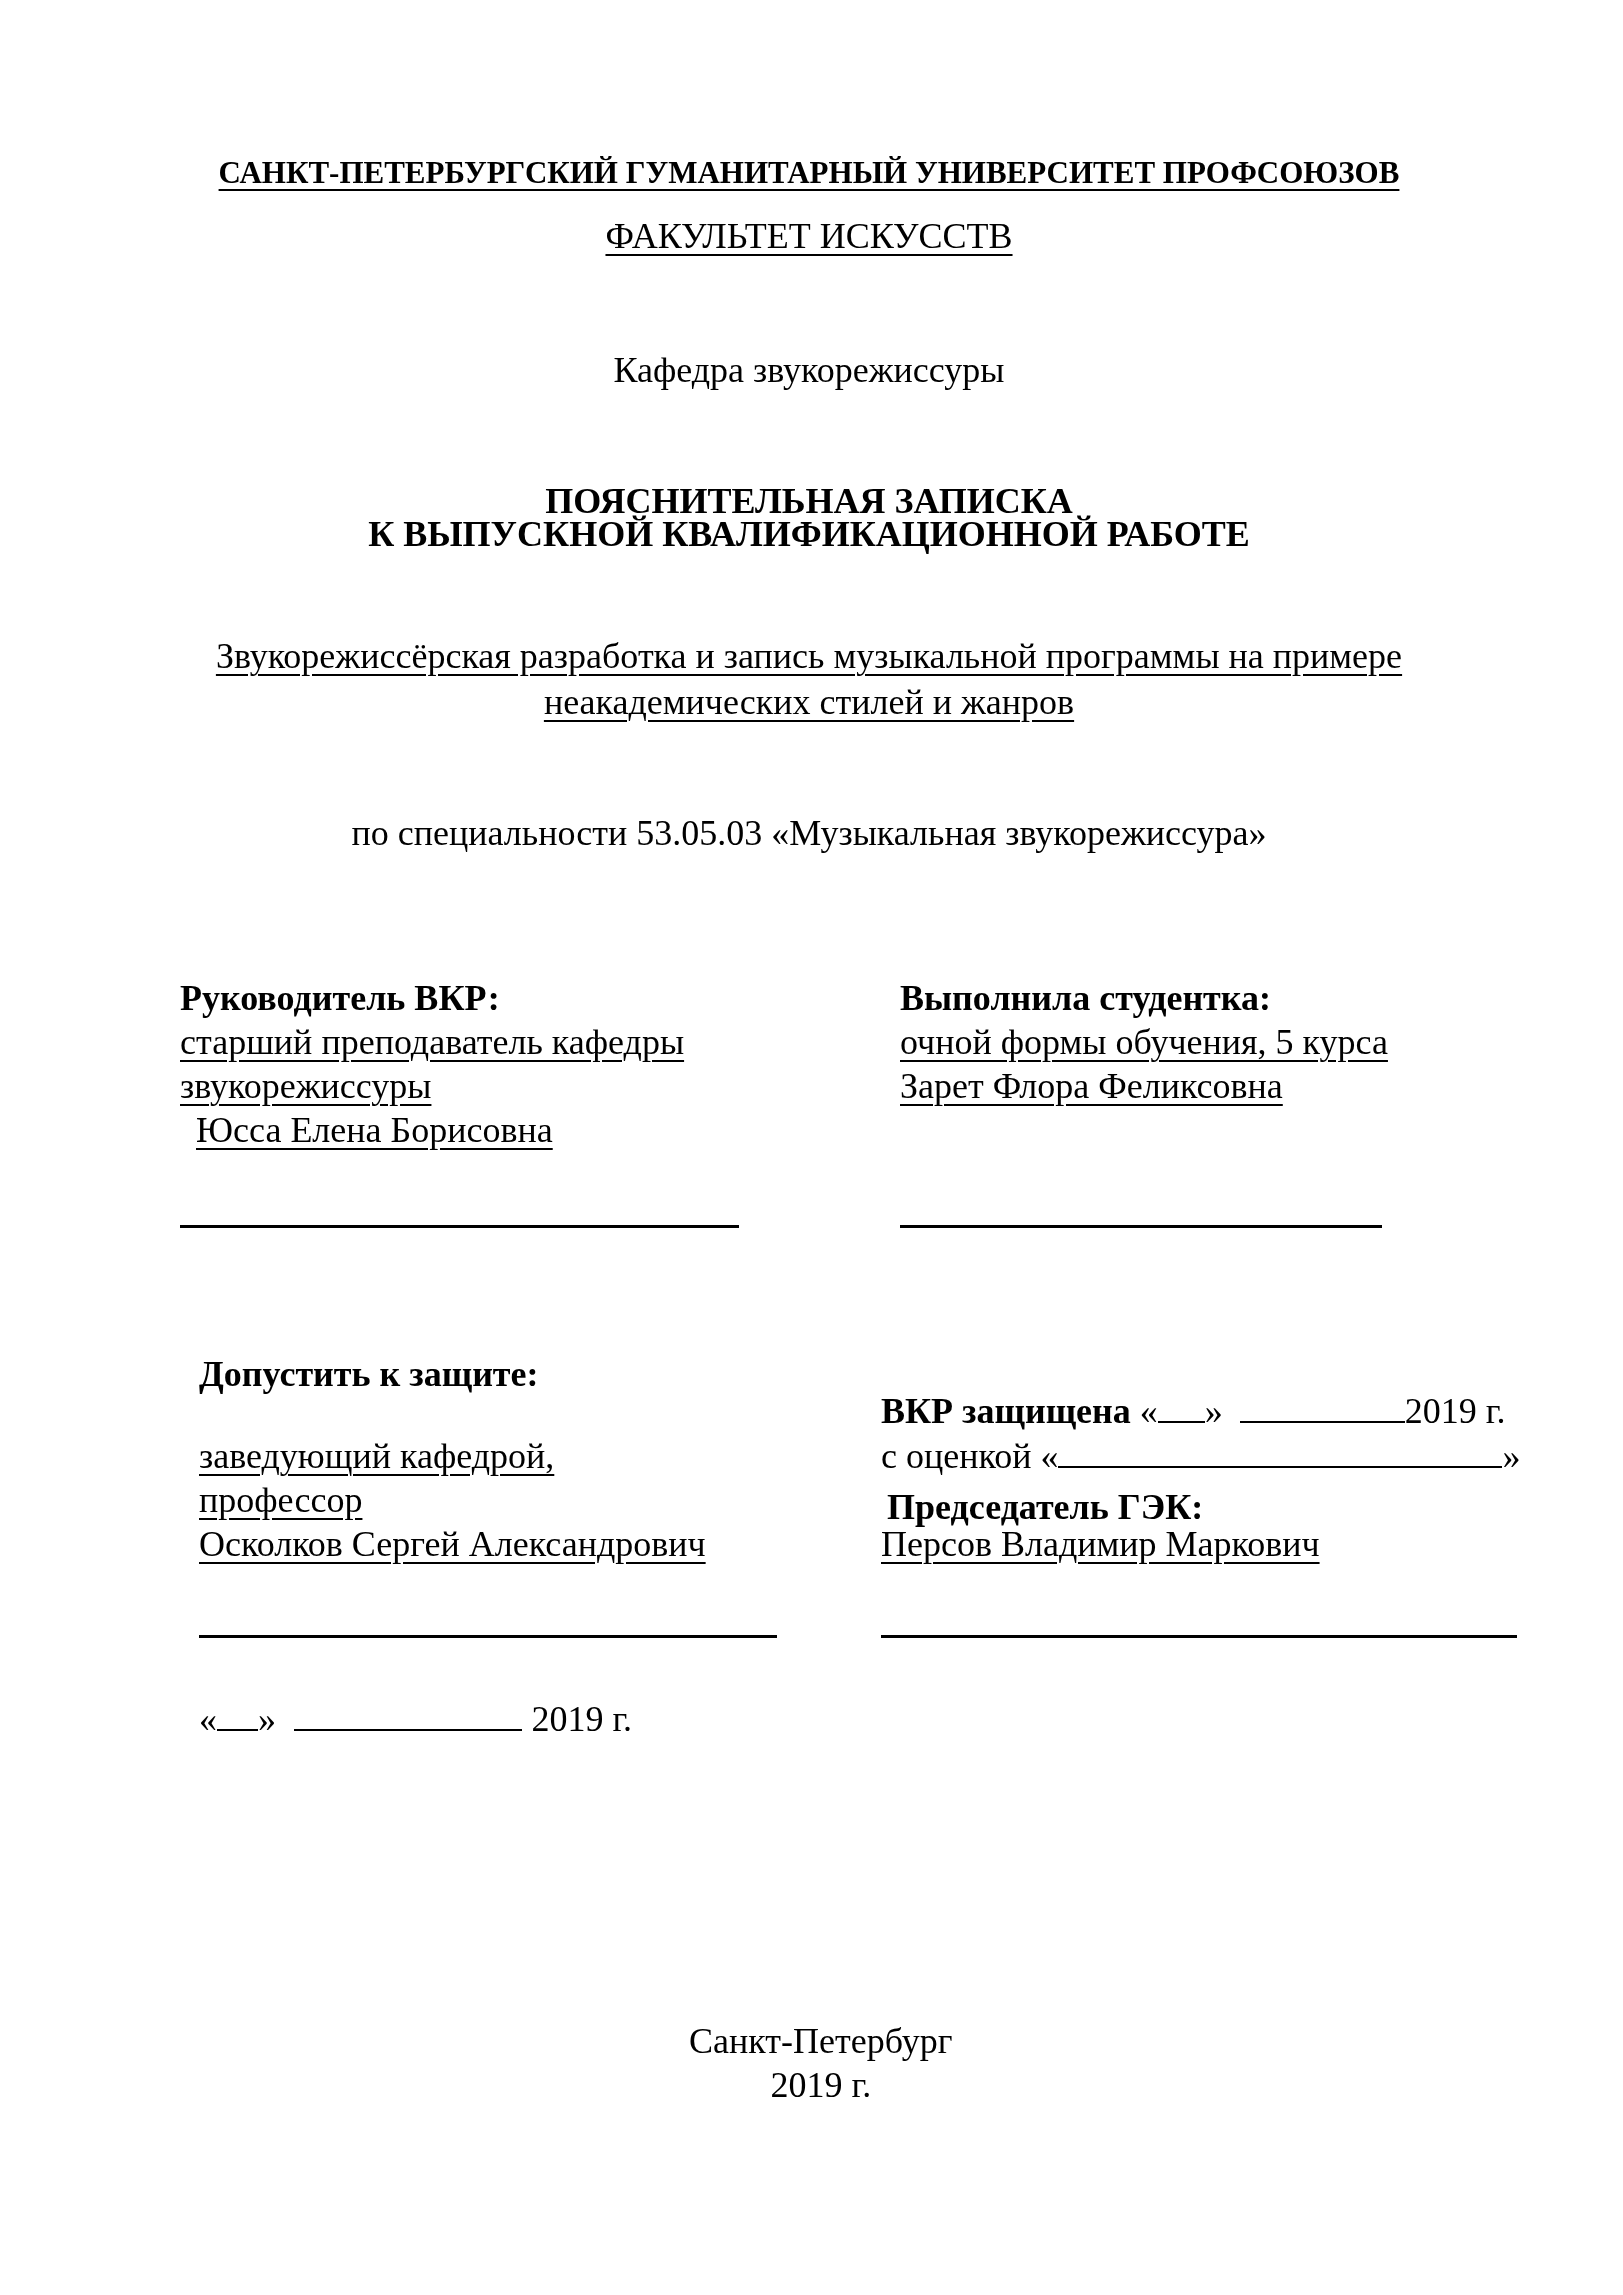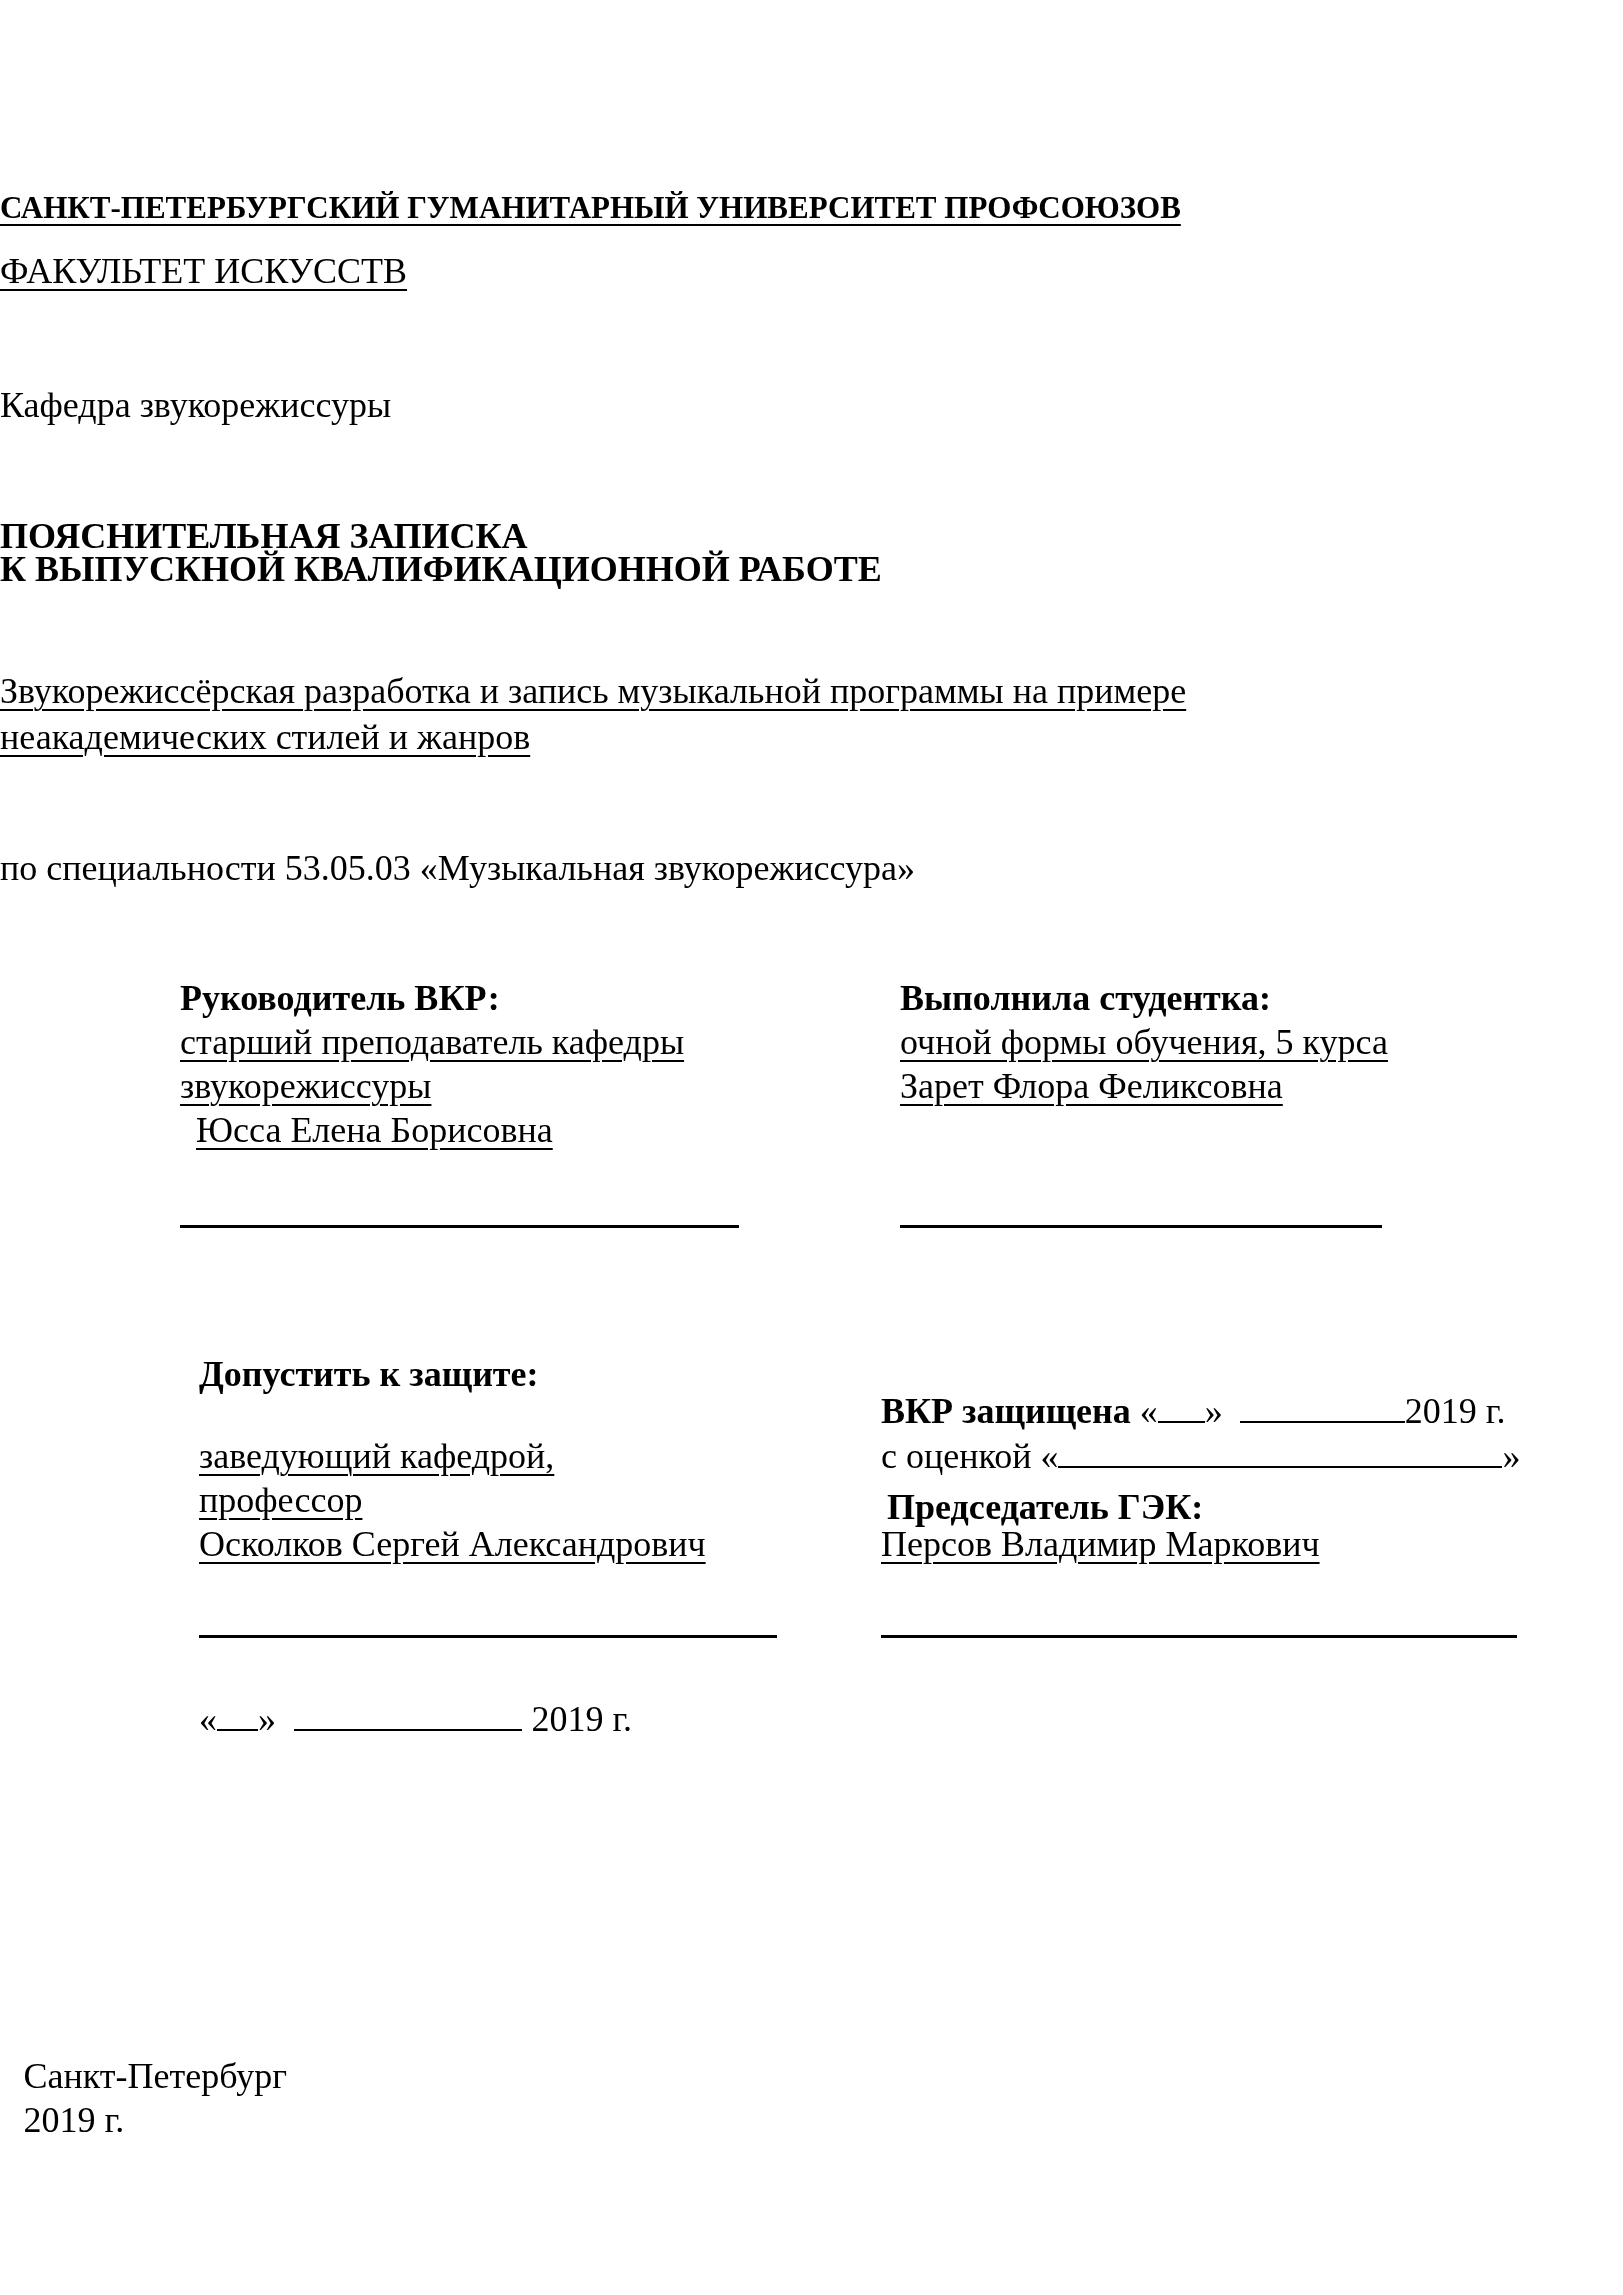--- a/index.html
+++ b/index.html
@@ -1,19 +1,19 @@
 <!DOCTYPE html>
 <html style="font-size:12.6px"><head>
 <meta charset="utf-8">
 <style>
   html, body { margin:0; padding:0; background:#ffffff; }
   body { width:1623px; height:2295px; position:relative; overflow:hidden;
          font-family:"Liberation Serif", "DejaVu Serif", serif; color:#000; }
   .abs { position:absolute; white-space:nowrap; line-height:1; }
-  .center { left:0; width:1618px; text-align:left;margin-top:35px; }
+  .center { left:0; width:1618px; text-align:center; }
   .u { text-decoration:underline; text-underline-offset:6.3px; text-decoration-thickness:2.4px; }
   .b { font-weight:bold; }
   .f-top { font-size:31px; }
   .f-body { font-size:36px; }
   .f-title { font-size:36px; }
   .line { display:inline-block; border-bottom:2.4px solid #000; height:28px; vertical-align:baseline; }
 </style>
 </head>
 <body>
 

